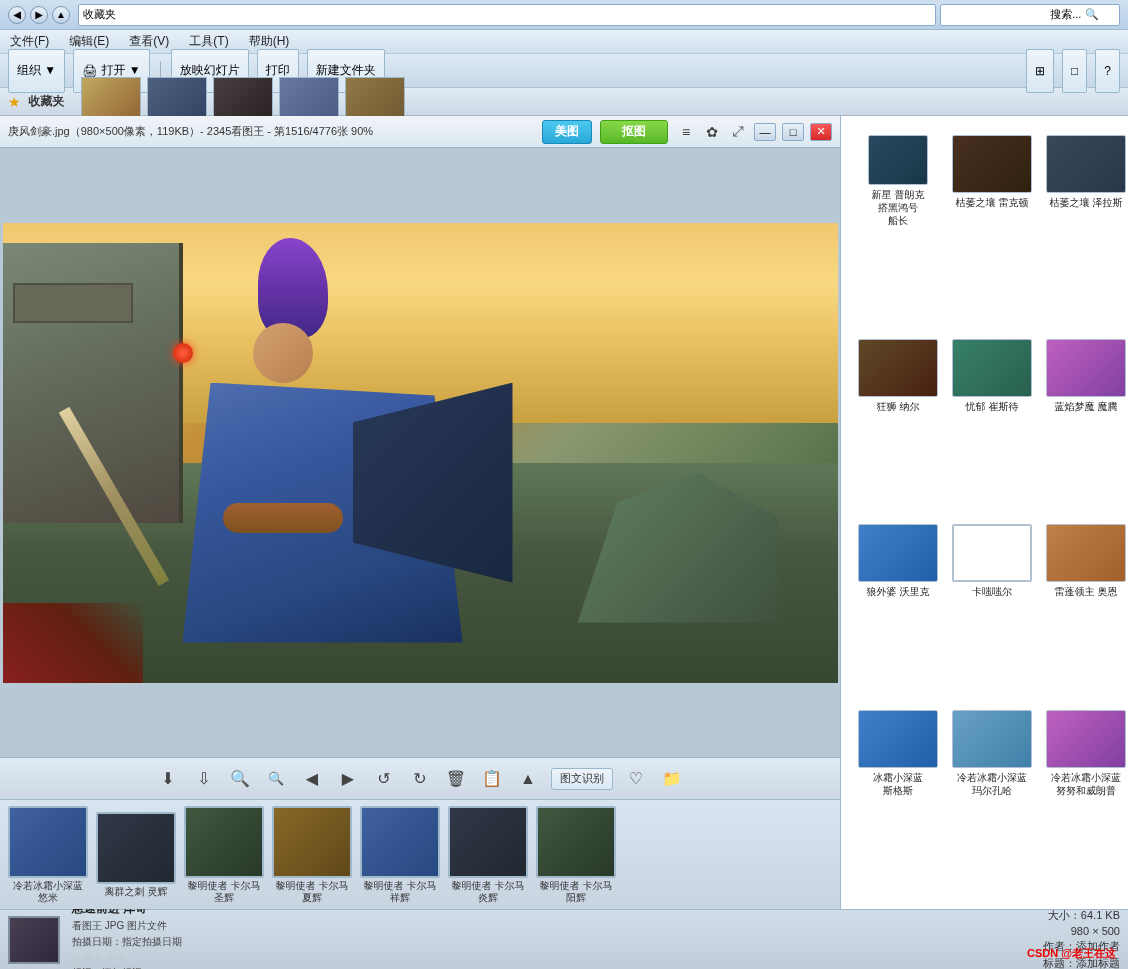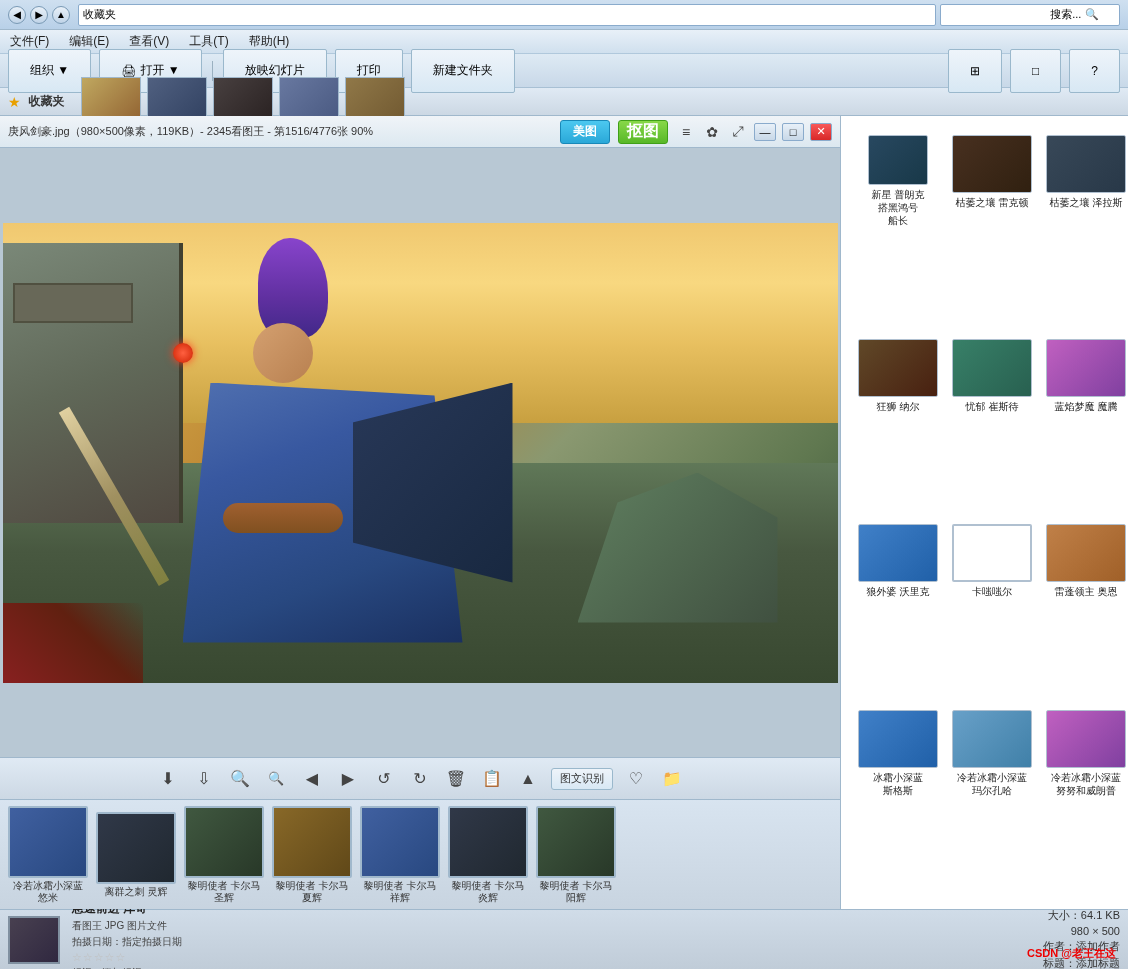--- a/index.html
+++ b/index.html
@@ -84,21 +84,21 @@
       height: 34px;
       background: linear-gradient(to bottom, #deeaf4, #c8d8e8);
       display: flex;
       align-items: center;
       padding: 0 8px;
       gap: 8px;
       border-bottom: 1px solid #a8c0d4;
     }
     .toolbar-btn {
       height: 44px;
-      padding: 0 21px;
+      padding: 0 8px;
       background: linear-gradient(to bottom, #eef4fa, #d8e8f4);
       border: 1px solid #9ab8cc;
       border-radius: 2px;
       cursor: pointer;
       font-size: 12px;
       display: flex;
       align-items: center;
       gap: 4px;
       white-space: nowrap;
     }
@@ -155,26 +155,26 @@
       background: linear-gradient(to bottom, #4cc8f0, #2aa8d8);
       border: 1px solid #1888b8;
       border-radius: 3px;
       color: white;
       font-size: 12px;
       font-weight: bold;
       cursor: pointer;
     }
     .viewer-btn-koutu {
       height: 24px;
-      padding: 0 8px;
+      padding: 0 21px;
       background: linear-gradient(to bottom, #88d848, #58b828);
       border: 1px solid #40a018;
       border-radius: 3px;
       color: white;
-      font-size: 16px;
+      font-size: 12px;
       font-weight: bold;
       cursor: pointer;
     }
     .viewer-controls {
       display: flex;
       gap: 6px;
       align-items: center;
     }
     .vc-icon {
       width: 20px; height: 20px;

